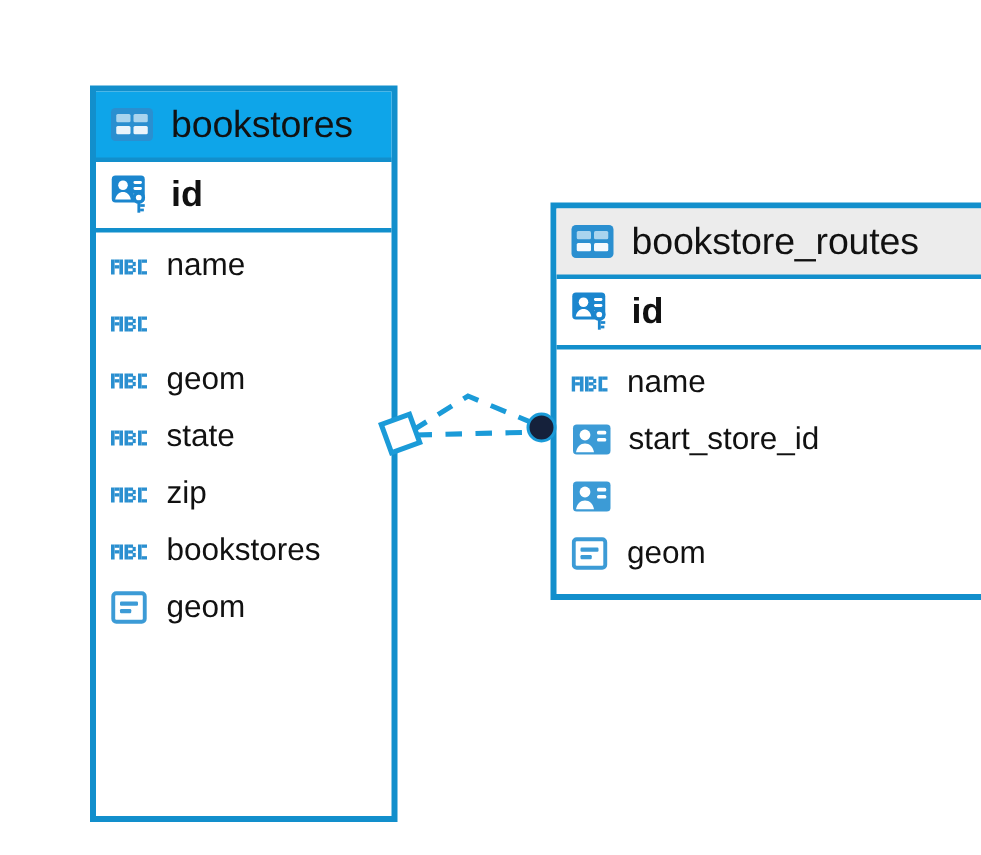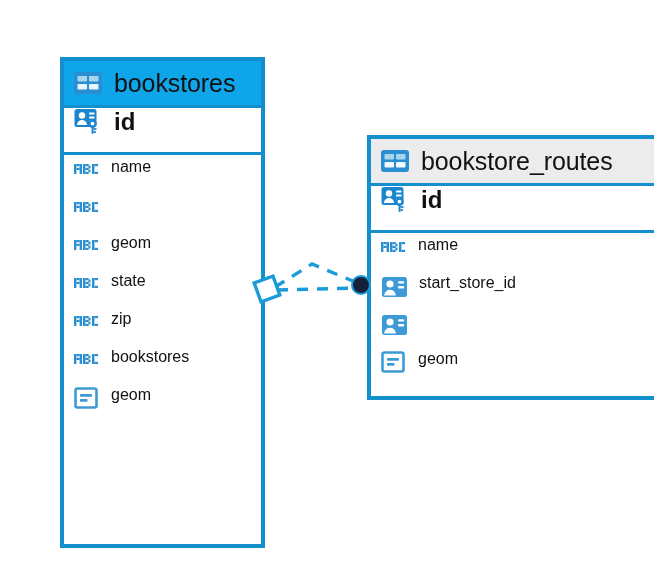--- a/index.html
+++ b/index.html
@@ -41,30 +41,31 @@
   .entity-title {
     font-size: 25px;
     color: #111111;
     margin-left: 11px;
     letter-spacing: -0.1px;
     white-space: nowrap;
   }
 
   .field-row {
     display: flex;
+    align-items: center;
     box-sizing: border-box;
     height: 38px;
     padding-left: 10px;
   }
   .field-row.key {
     height: 47px;
     border-bottom: 3px solid #128FCC;
   }
   .field-label {
-    font-size: 16px;
+    font-size: 21px;
     color: #111111;
     margin-left: 11px;
     white-space: nowrap;
   }
   .field-row.key .field-label {
     font-weight: bold;
     font-size: 24px;
   }
   .field-list { padding-top: 3px; }
 

